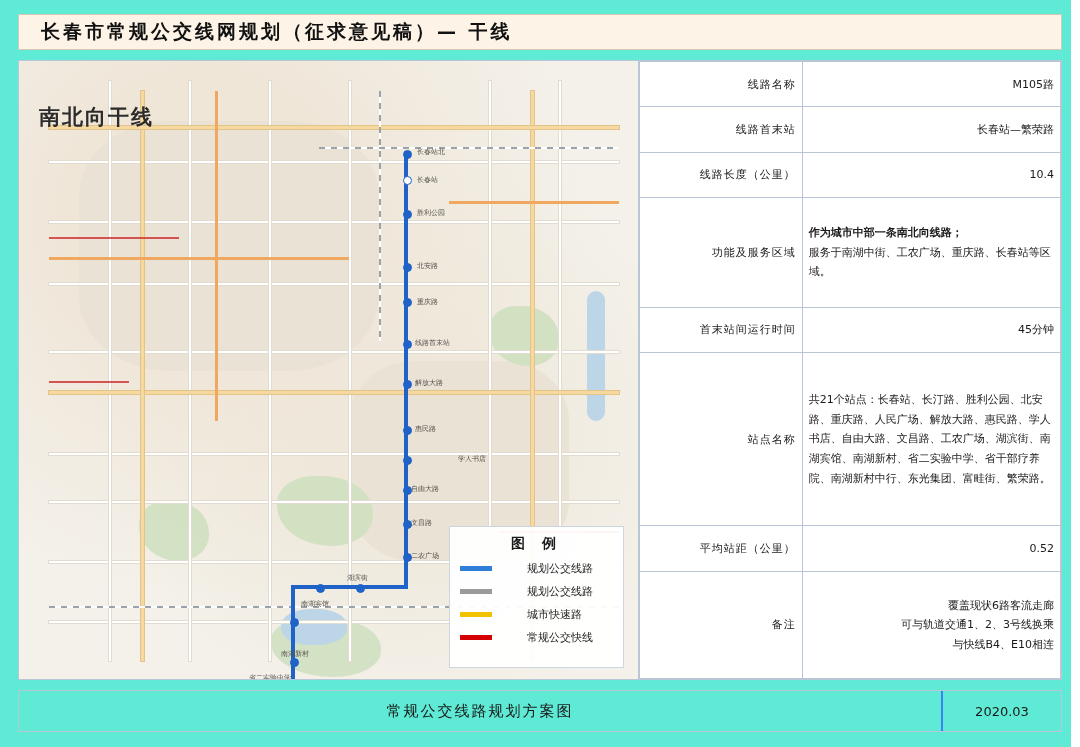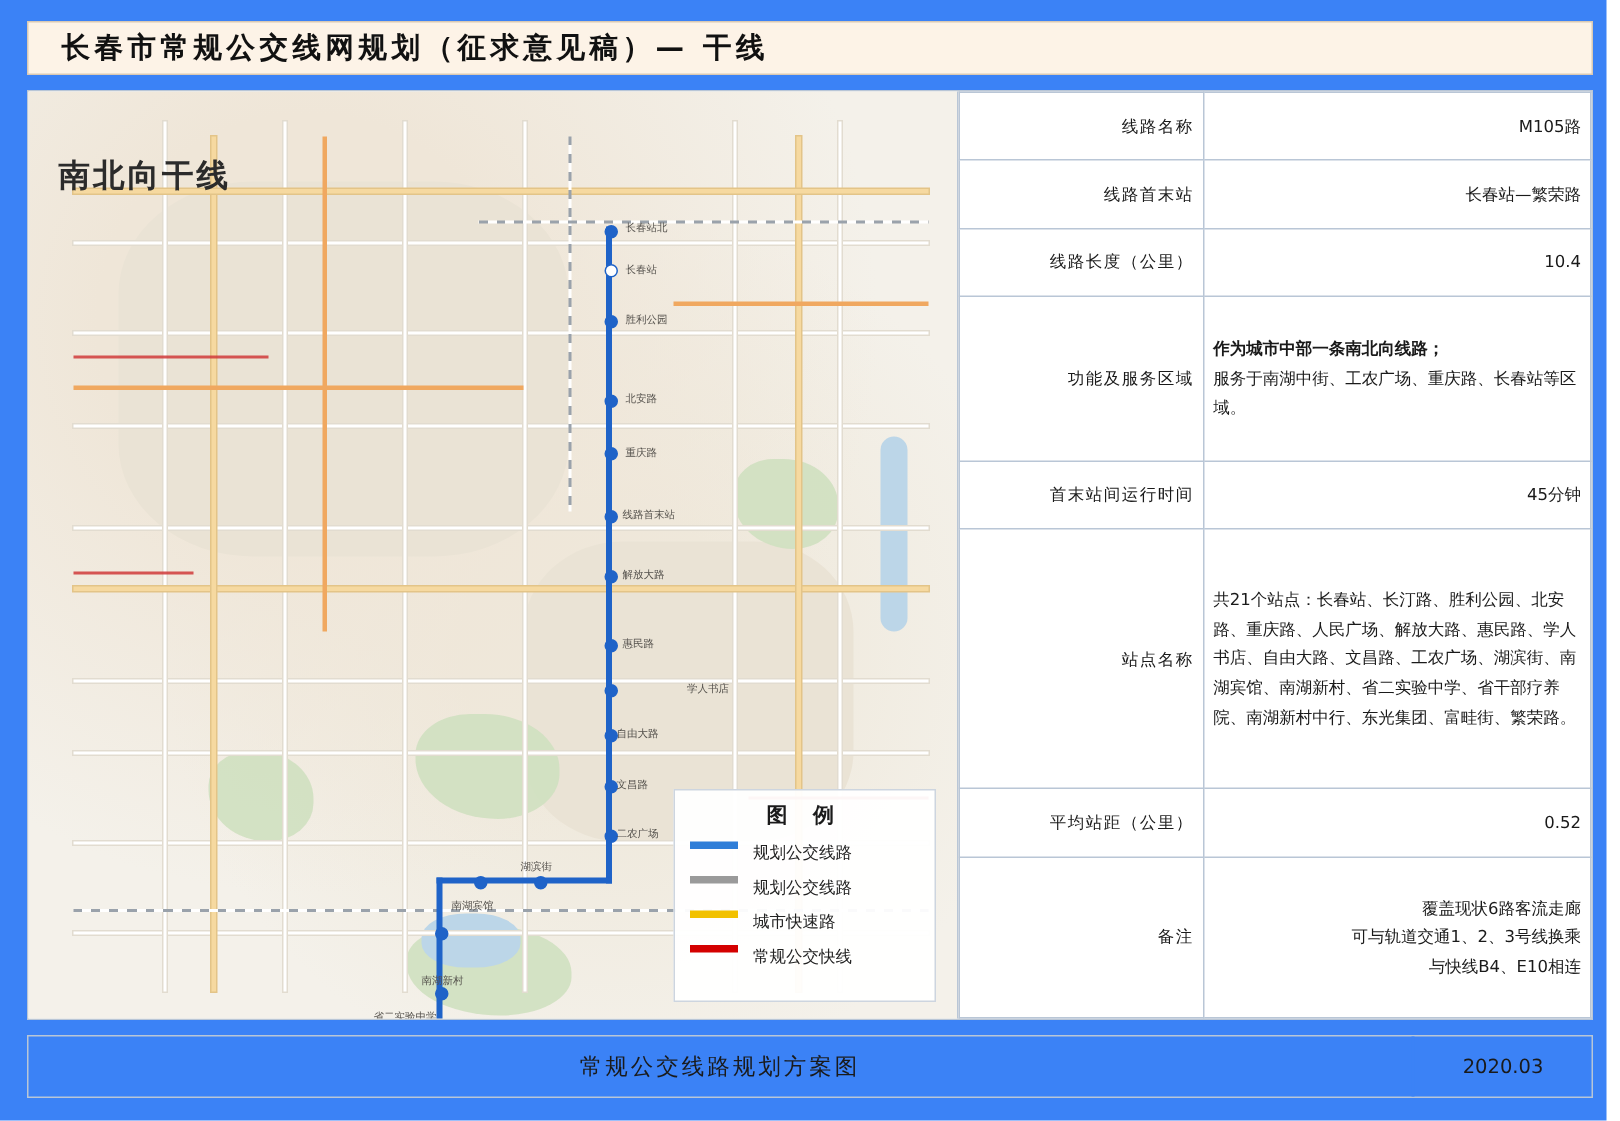--- a/index.html
+++ b/index.html
@@ -13,21 +13,21 @@
     font-family: "Liberation Sans", sans-serif;
     color: #1a1a1a;
     position: relative;
     overflow: hidden;
   }
   .page {
     position: absolute;
     left: 0; top: 0;
     width: 1071px;
     height: 747px;
-    background: #3b82f6;
+    background: #5eead4;
   }
 
   
   .title-bar {
     position: absolute;
     left: 18px;
     top: 14px;
     width: 1044px;
     height: 36px;
     background: #fdf3e7;
@@ -175,22 +175,23 @@
   .legend-title {
     text-align: center;
     font-size: 14px;
     font-weight: bold;
     letter-spacing: 6px;
     margin-bottom: 8px;
     font-family: "DejaVu Sans", "Liberation Sans", sans-serif;
   }
   .legend-row {
     display: flex;
-    align-items: flex-start;
+    align-items: center;
     margin-bottom: 8px;
+    gap: 25px;
   }
   .legend-swatch {
     width: 32px;
     height: 5px;
     margin-right: 10px;
     flex: 0 0 auto;
   }
   .legend-label {
     font-size: 11px;
     color: #222;

